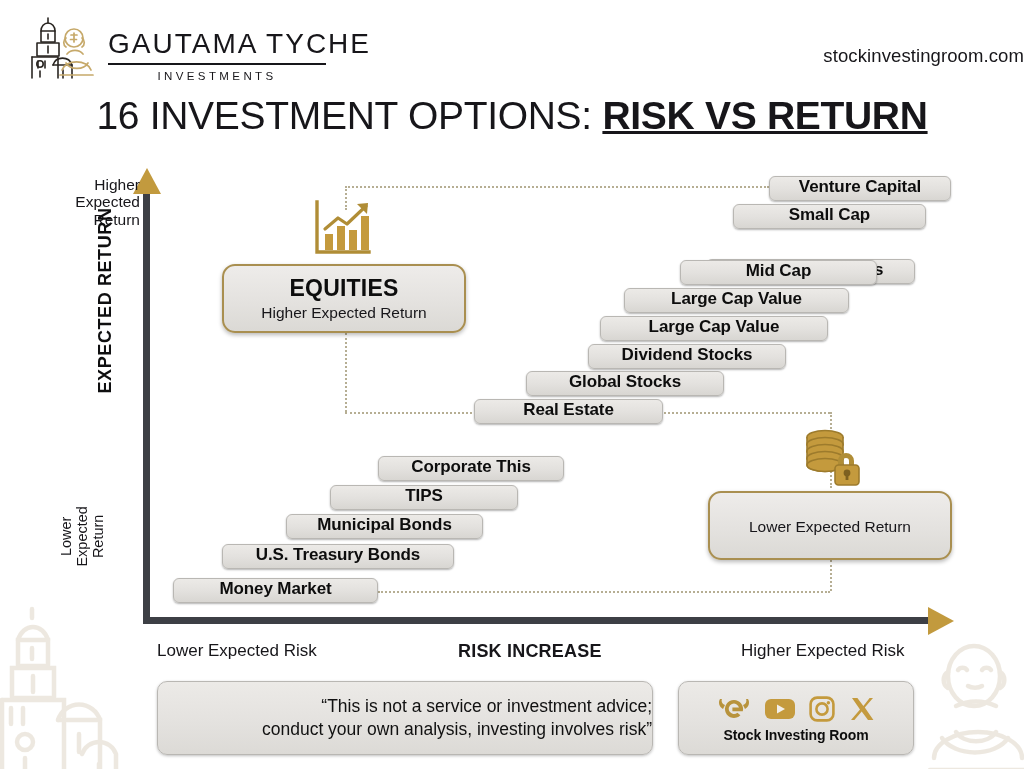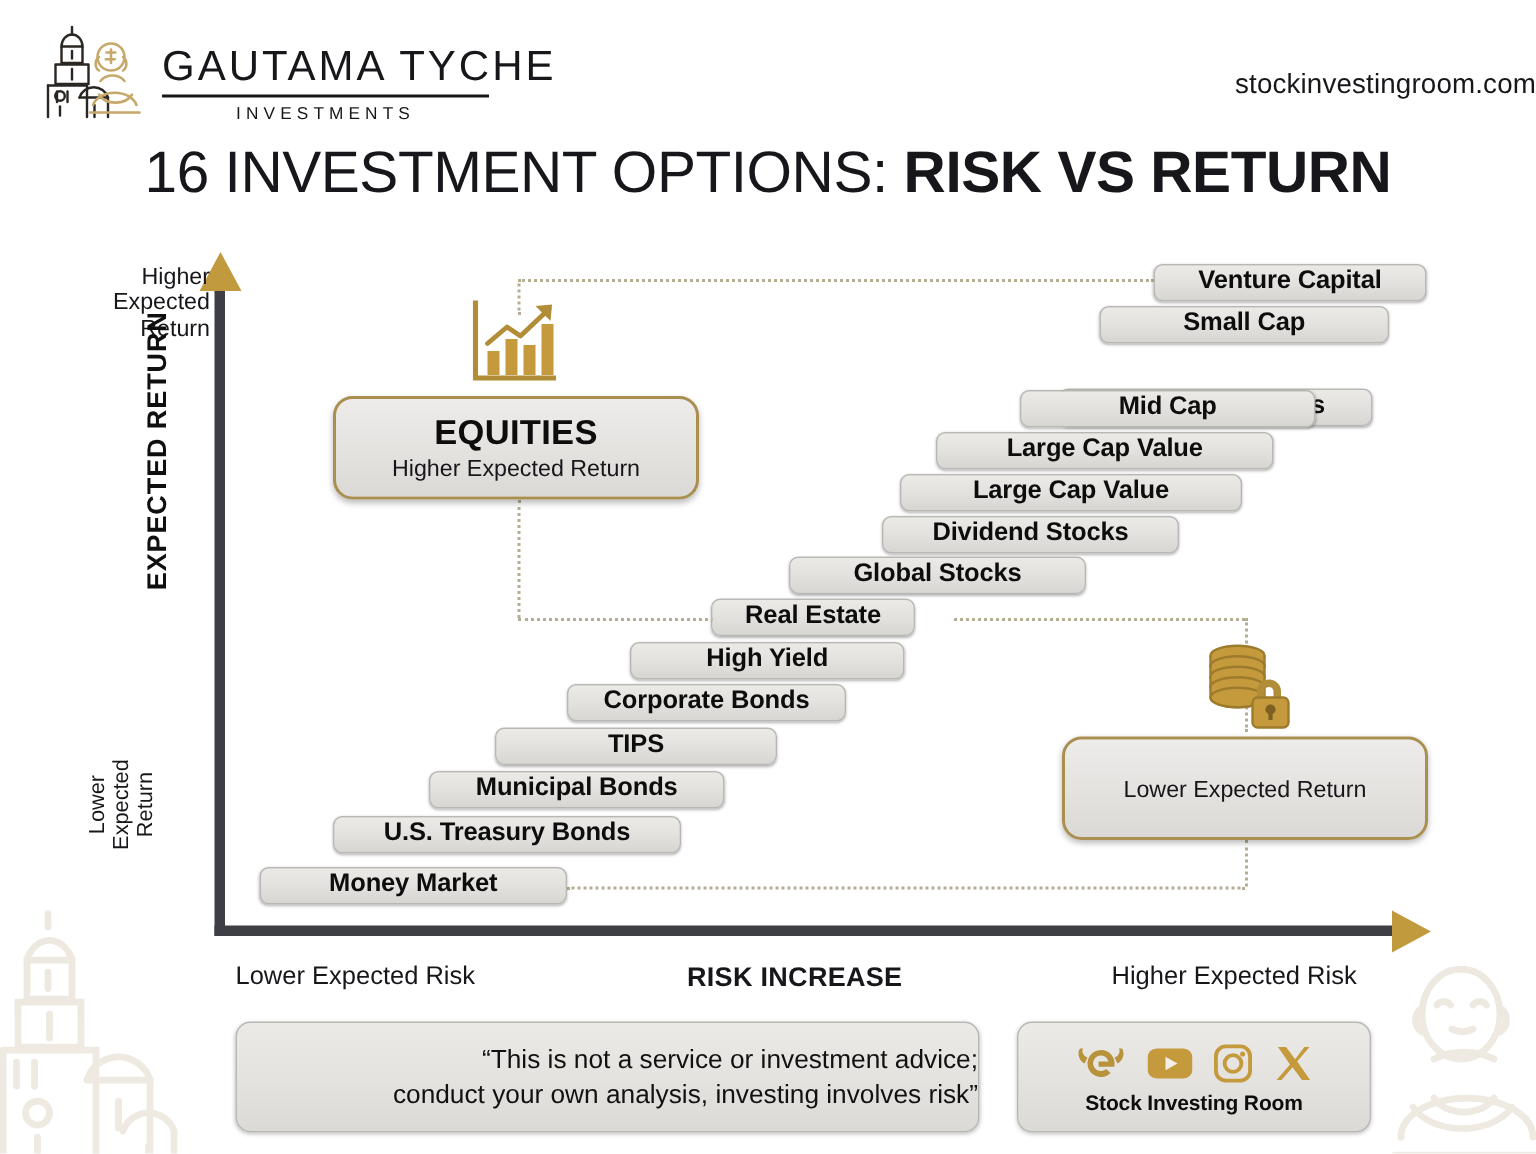--- a/index.html
+++ b/index.html
@@ -34,21 +34,21 @@
     white-space:nowrap;letter-spacing:.1px;
   }
 
   
   #page-title{
     position:absolute;left:0;right:0;top:96px;text-align:center;
     font-size:39px;line-height:1;color:#17161a;white-space:nowrap;
     letter-spacing:-.3px;
   }
   #page-title .t-light{font-weight:400;}
-  #page-title .t-bold{font-weight:700;}
+  #page-title .t-bold{font-weight:700;text-decoration:underline;}
 
   
   #axis-y-line{position:absolute;left:143px;top:186px;width:7px;height:438px;background:#3d3f45;}
   #axis-y-head{
     position:absolute;left:133px;top:168px;width:0;height:0;
     border-left:14px solid transparent;border-right:14px solid transparent;
     border-bottom:26px solid #c29a3e;
   }
   #axis-x-line{position:absolute;left:143px;top:617px;width:790px;height:7px;background:#3d3f45;}
   #axis-x-head{
@@ -268,28 +268,25 @@
       </div>
       <div class="pill" style="left: 600px; top: 316px; width: 228px;">
         <span>Large Cap Value</span>
       </div>
       <div class="pill" style="left: 588px; top: 344px; width: 198px;">
         <span>Dividend Stocks</span>
       </div>
       <div class="pill" style="left: 526px; top: 371px; width: 198px;">
         <span>Global Stocks</span>
       </div>
-      <div class="pill" style="left: 474px; top: 399px; width: 136px;">
+      <div class="pill" style="left: 474px; top: 399px; width: 189px;">
         <span>Real Estate</span>
       </div>
-      <div class="pill" style="left: 420px; top: 428px; width: 183px;">
-        <span>High Yield</span>
-      </div>
       <div class="pill" style="left: 378px; top: 456px; width: 186px;">
-        <span>Corporate Bonds</span>
+        <span>Corporate This</span>
       </div>
       <div class="pill" style="left: 330px; top: 485px; width: 188px;">
         <span>TIPS</span>
       </div>
       <div class="pill" style="left: 286px; top: 514px; width: 197px;">
         <span>Municipal Bonds</span>
       </div>
       <div class="pill" style="left: 222px; top: 544px; width: 232px;">
         <span>U.S. Treasury Bonds</span>
       </div>

